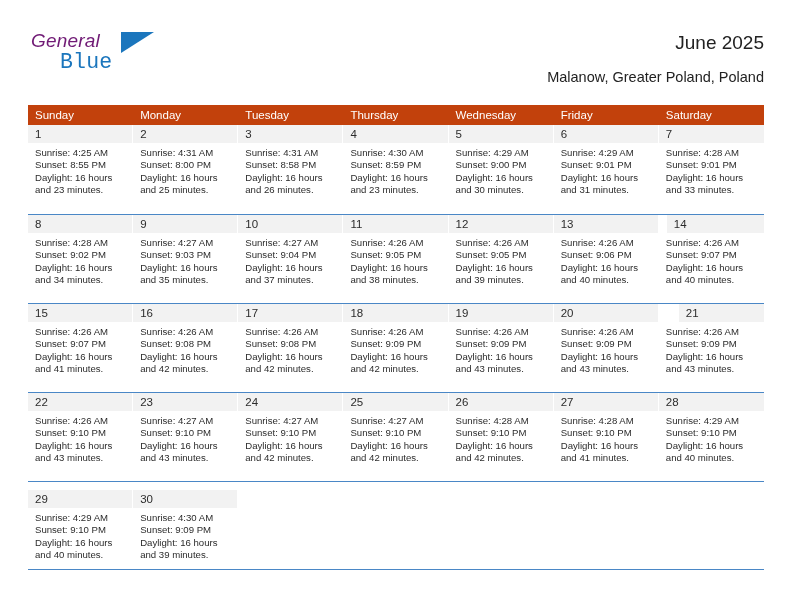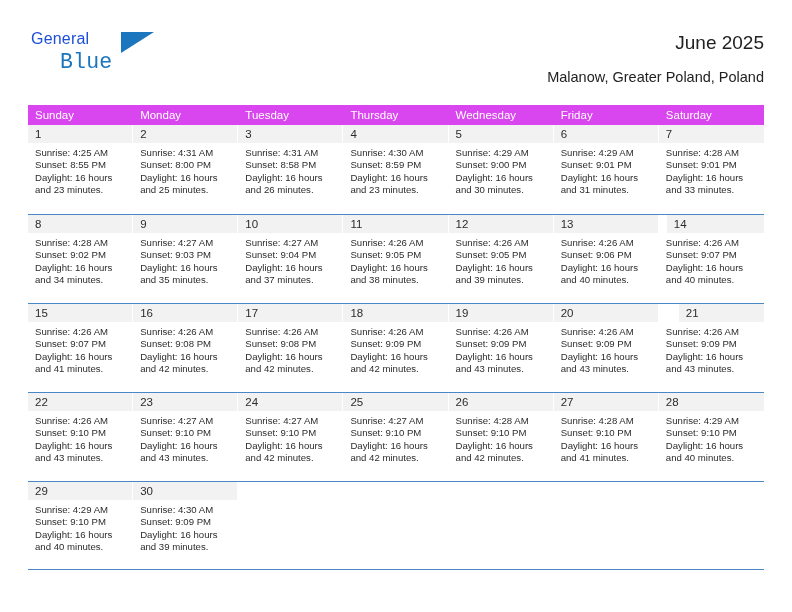--- a/index.html
+++ b/index.html
@@ -33,24 +33,25 @@
     position: absolute;
     left: 0;
     top: 4px;
     width: 180px;
     height: 56px;
   }
   .brand-general {
     position: absolute;
     left: 3px;
     top: 0px;
-    font-size: 16px;
+    font-size: 19px;
     letter-spacing: 0.2px;
-    color: #1d4ed8;
+    color: #701a75;
     font-family: "Liberation Sans", sans-serif;
+    font-style: italic;
   }
   .brand-blue {
     position: absolute;
     left: 32px;
     top: 20px;
     font-size: 21.5px;
     letter-spacing: 0.2px;
     color: #1b76bd;
     font-family: Liberation Mono, monospace;
   }
@@ -87,21 +88,21 @@
 
   
   .calendar {
     position: absolute;
     left: 28px;
     top: 105px;
     width: 736px;
   }
   .weekday-row {
     display: flex;
-    background: #d946ef;
+    background: #c2410c;
     height: 20px;
   }
   .weekday {
     flex: 1 1 0;
     color: #ffffff;
     font-size: 11.5px;
     line-height: 20px;
     padding-left: 7px;
     box-sizing: border-box;
     overflow: hidden;
@@ -112,20 +113,21 @@
     display: flex;
     border-top: 1px solid #4a87c6;
     height: 89px;
     box-sizing: border-box;
   }
   .week-row:first-of-type {
     border-top: none;
   }
   .week-row.last {
     border-bottom: 1px solid #4a87c6;
+    align-items: center;
   }
 
   .day-cell {
     flex: 1 1 0;
     box-sizing: border-box;
     position: relative;
     background: #ffffff;
     overflow: hidden;
   }
   .day-cell.filled .daynum-band {

